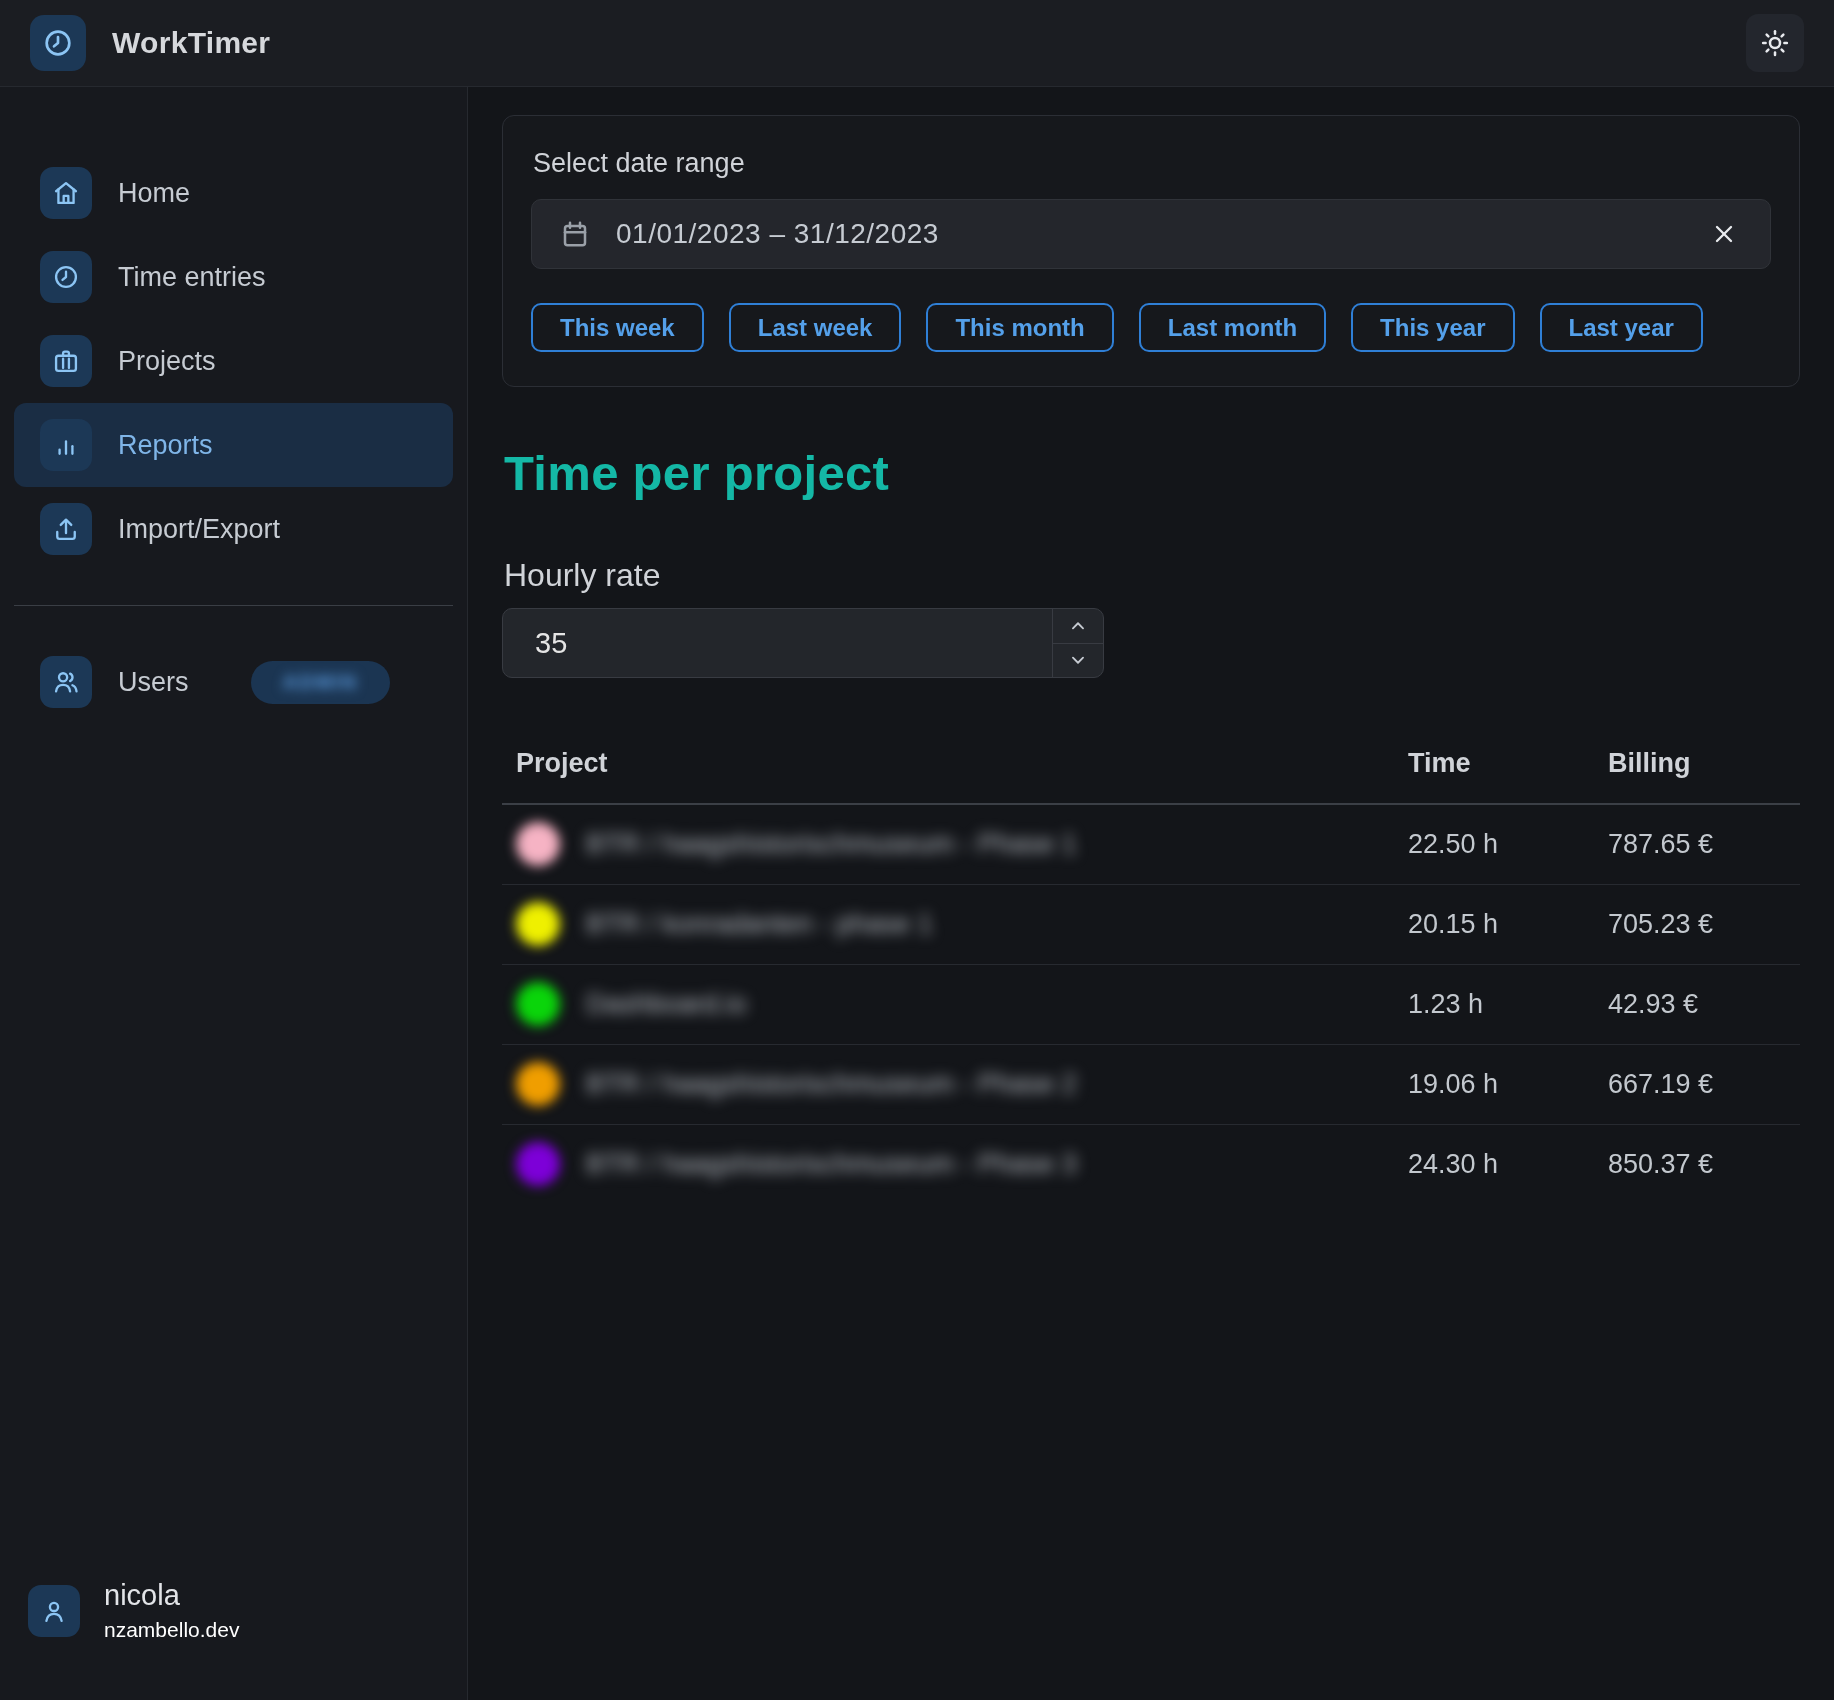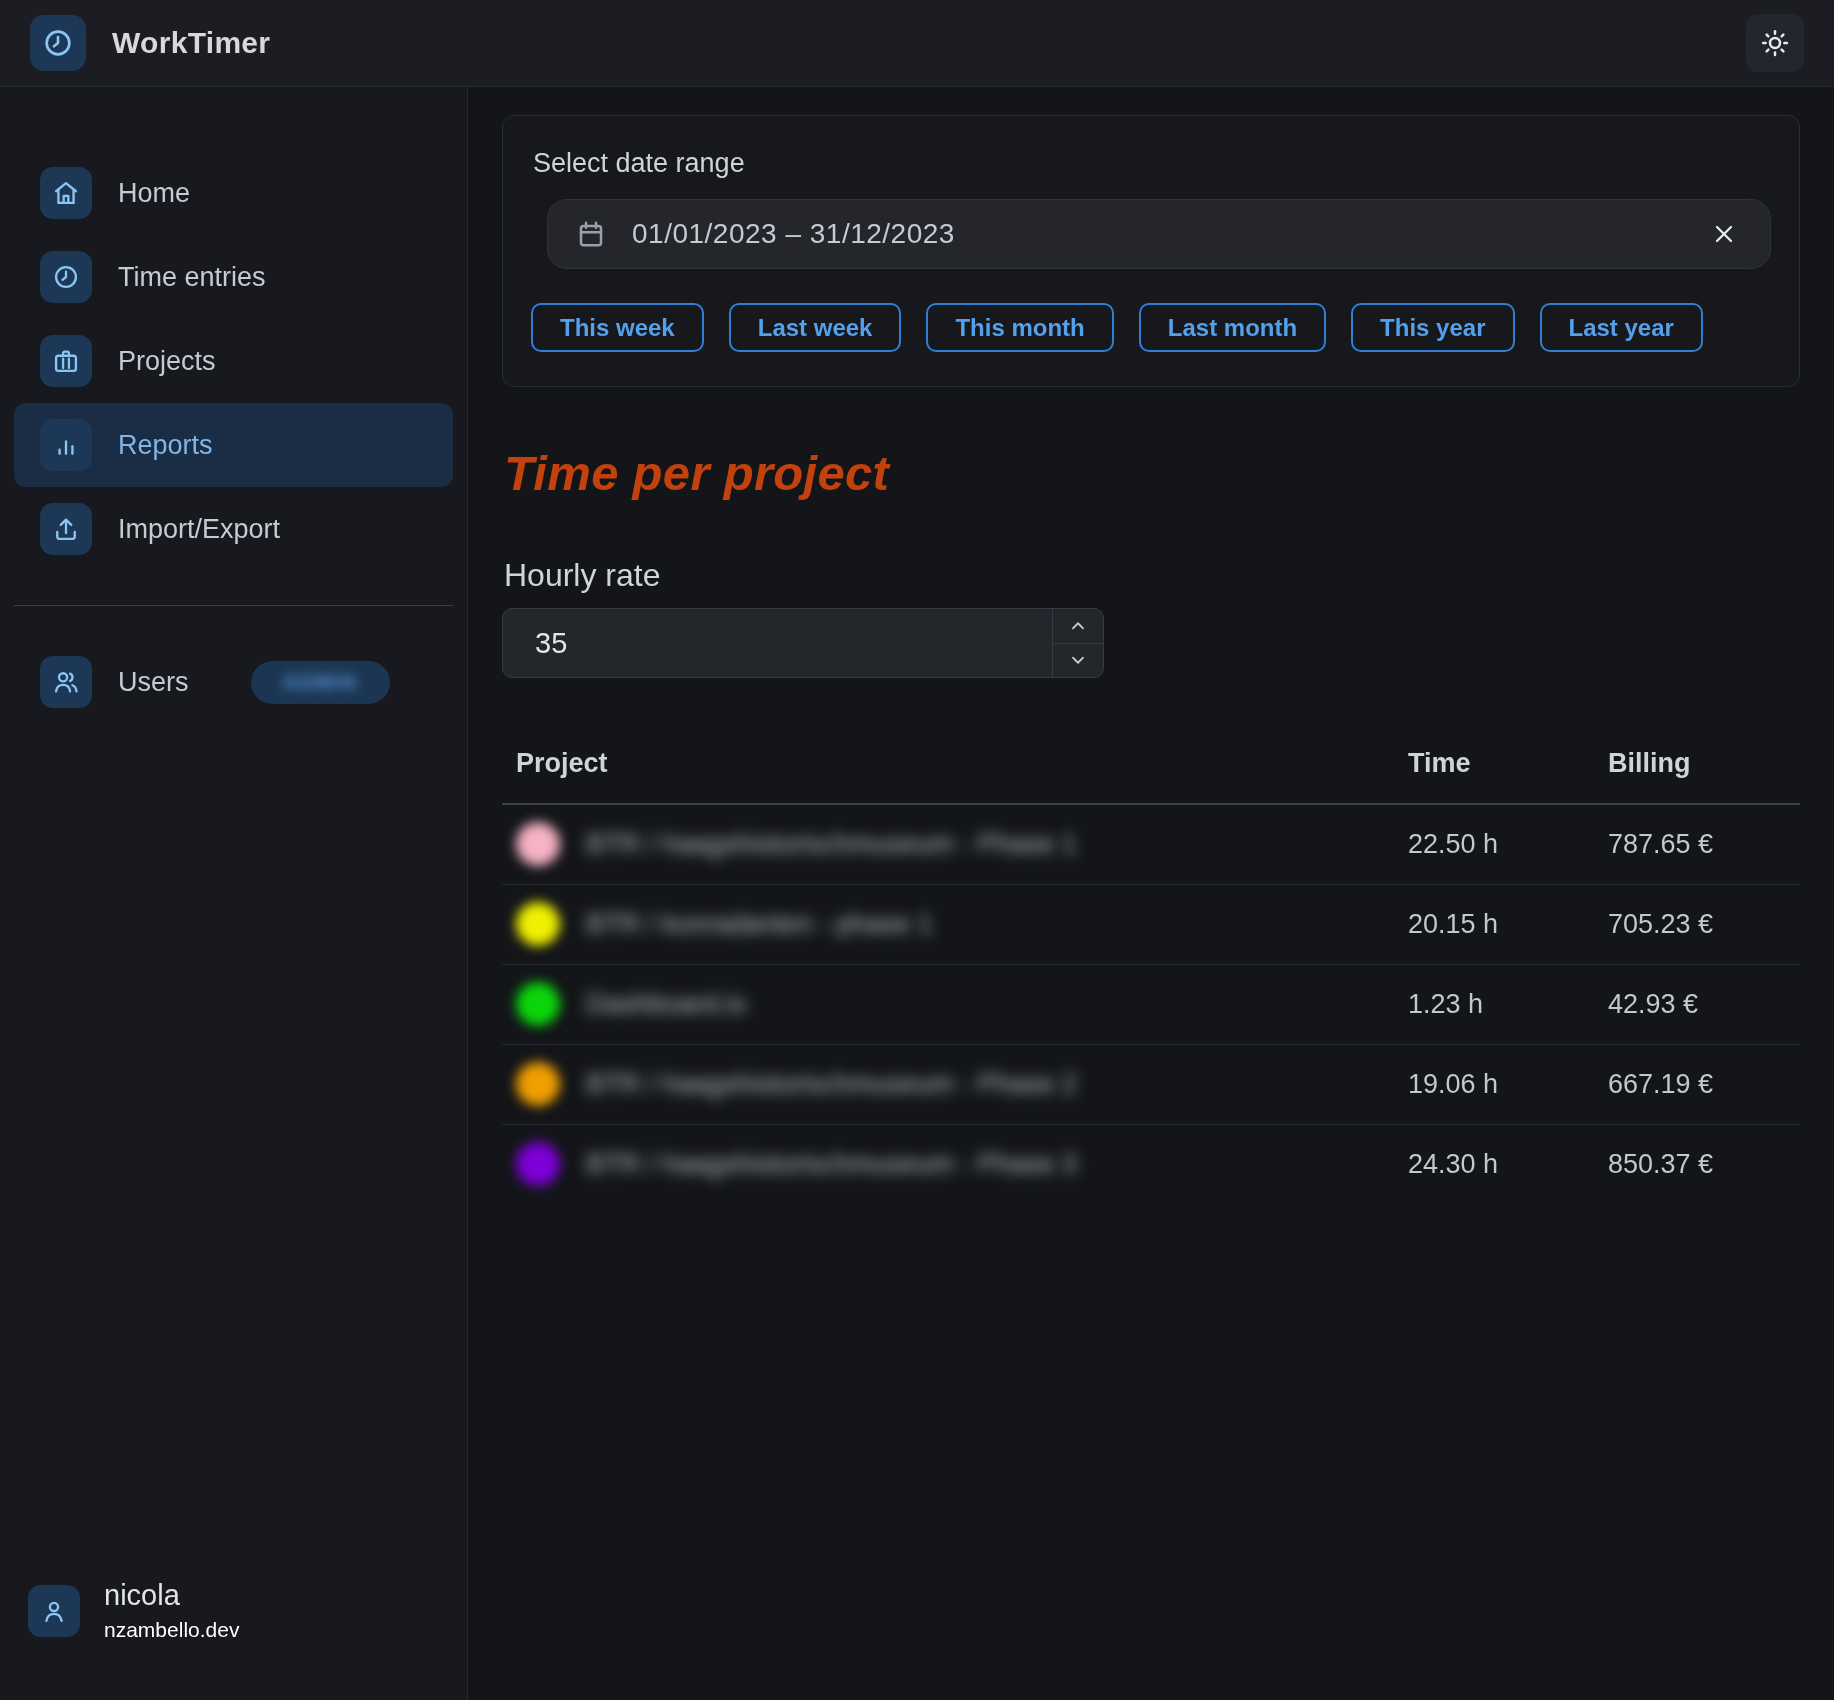--- a/index.html
+++ b/index.html
@@ -73,39 +73,39 @@
   
   .main { flex:1; padding:28px 34px 0 34px; background:#131519; }
 
   .range-card {
     border:1px solid #2b2e35; border-radius:12px;
     background:rgba(255,255,255,0.015);
     padding:32px 28px 34px;
   }
   .range-label { font-size:27px; color:#d0d3d8; margin:0 0 20px 2px; }
   .range-input {
-    height:70px; background:#24262c; border:1px solid #303339; border-radius:20px;
-    display:flex; align-items:center; gap:26px; padding:0 28px; cursor:pointer;margin-left:16px;
+    height:70px; background:#24262c; border:1px solid #303339; border-radius:10px;
+    display:flex; align-items:center; gap:26px; padding:0 28px; cursor:pointer;
   }
   .cal-icon { color:#9aa0a8; } .cal-icon svg { width:30px; height:30px; }
   .range-value { font-size:28px; color:#c6cbd2; letter-spacing:.5px; flex:1; }
   .clear-btn {
     background:none; border:none; color:#e8eaee; cursor:pointer; padding:4px;
   }
   .clear-btn svg { width:28px; height:28px; }
 
   .presets { display:flex; gap:25px; margin-top:34px; }
   .preset-btn {
     height:49px; padding:0 27px; background:transparent;
     border:2px solid #2f7fd6; border-radius:10px;
     color:#54a0ea; font-size:24px; font-weight:600;
     font-family:"Liberation Sans", sans-serif; cursor:pointer;
   }
 
-  .section-title { margin:58px 0 0 2px; font-size:49px; font-weight:700; color:#c2410c; letter-spacing:.3px;font-style:italic; }
+  .section-title { margin:58px 0 0 2px; font-size:49px; font-weight:700; color:#14b8a6; letter-spacing:.3px; }
 
   .rate-label { margin:56px 0 14px 2px; font-size:32px; color:#d0d3d8; }
   .rate-input {
     width:602px; height:70px; display:flex;
     background:#23262b; border:1px solid #383b42; border-radius:10px; overflow:hidden;
   }
   .rate-value {
     flex:1; border:none; background:transparent; color:#e5e5e5;
     font-size:29px; font-family:Liberation Sans, sans-serif; padding:0 32px; outline:none;
   }

